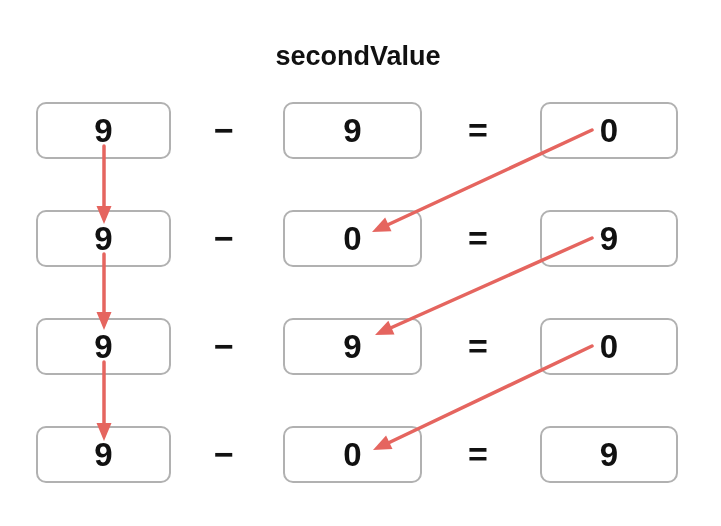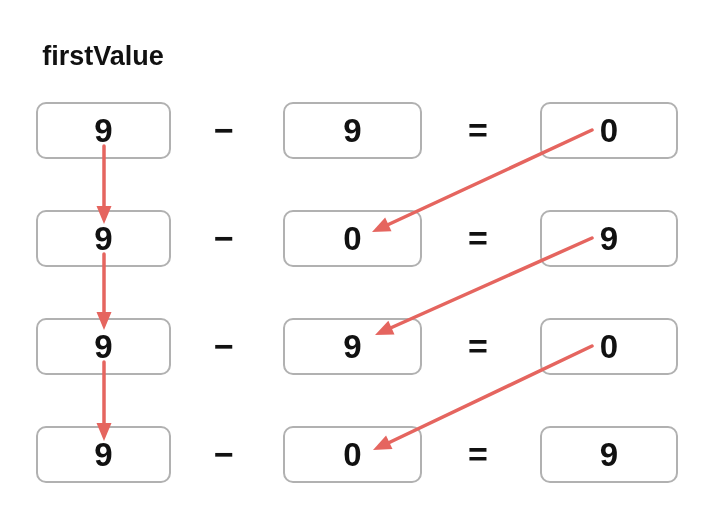--- a/index.html
+++ b/index.html
@@ -68,21 +68,21 @@
   .arrow-head{
     fill:var(--arrow-color);
     stroke:none;
   }
 </style>
 </head>
 <body>
 
 <div class="canvas">
 
-  <div class="col-header hdr-first">firstValue</div>
+  <div class="col-header hdr-second">secondValue</div>
 
   <div class="box col-first r0">9</div>
   <div class="op op-minus oy0">−</div>
   <div class="box col-second r0">9</div>
   <div class="op op-equals oy0">=</div>
   <div class="box col-result r0">0</div>
 
   <div class="box col-first r1">9</div>
   <div class="op op-minus oy1">−</div>
   <div class="box col-second r1">0</div>

